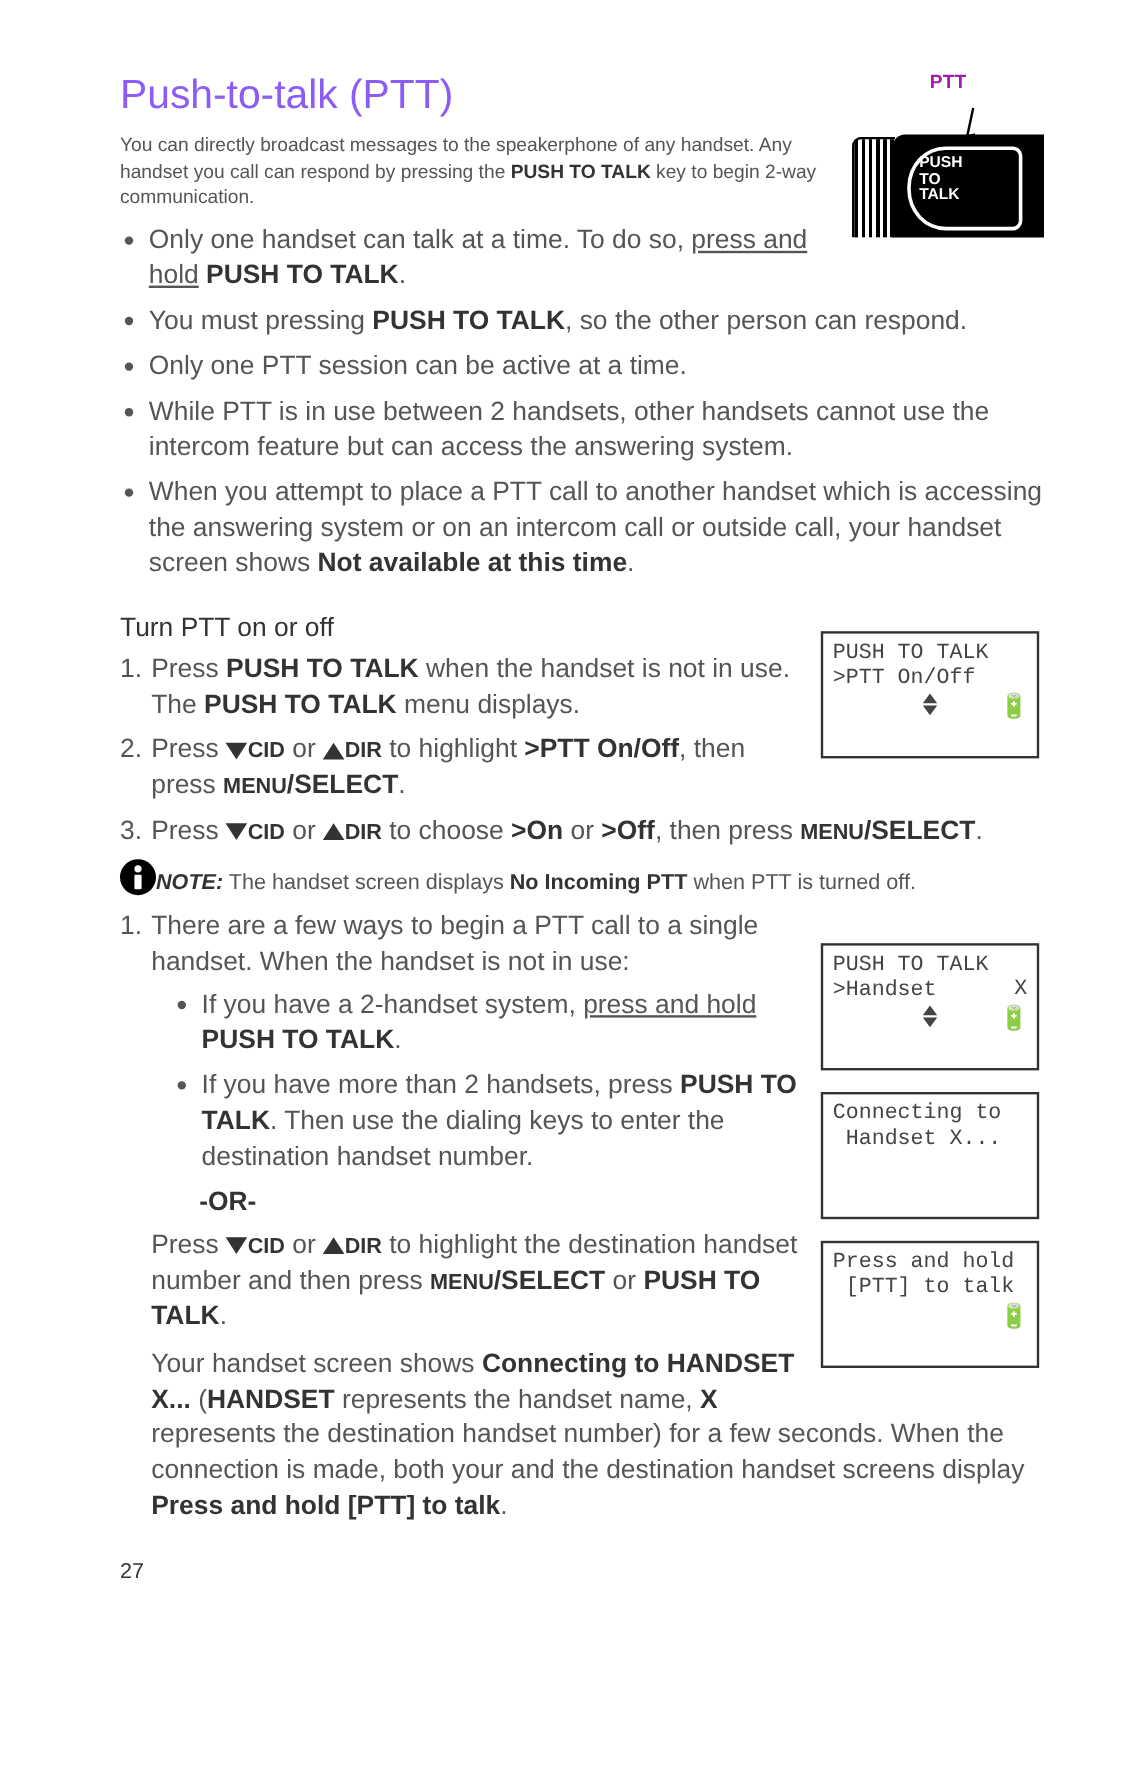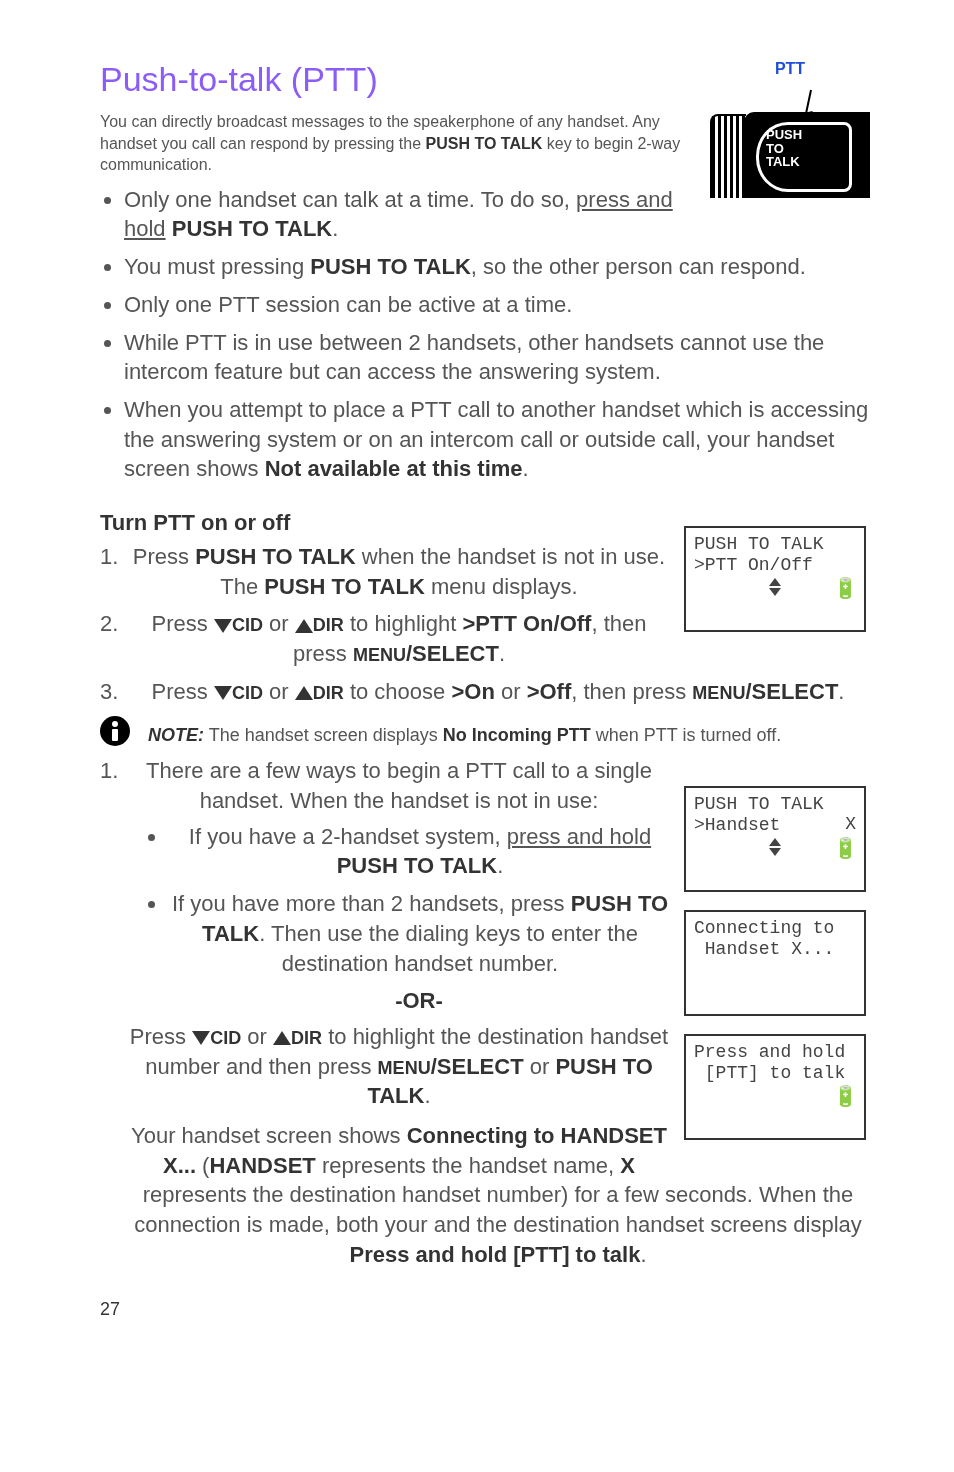--- a/index.html
+++ b/index.html
@@ -4,37 +4,37 @@
 <style>
   html, body { margin: 0; padding: 0; background: #fff; font-family: "Helvetica Neue", Arial, sans-serif; color: #555; width: 954px; }
   .page { padding: 60px 84px 40px 100px; }
   .breadcrumb { font-size: 21px; color: #555; }
   .title { font-size: 34px; color: #8b5cf6; margin: 0 0 12px 0; font-weight: 400; }
   .intro { font-size: 16px; line-height: 1.35; color: #555; margin-bottom: 9px; }
   ul.bullets { list-style: disc; margin: 0 0 12px 0; padding-left: 24px; }
   ul.bullets li { font-size: 22px; line-height: 1.35; color: #555; margin-bottom: 8px; }
   .b { font-weight: 700; color: #333; }
   .u { text-decoration: underline; }
-  .h3 { font-size: 22px; font-weight: 700; color: #333; margin: 26px 0 6px 0; }
-  ol.steps { list-style: none; margin: 0; padding: 0; counter-reset: step; text-align: center; }
+  .h3 { font-size: 22px; font-weight: 400; color: #333; margin: 26px 0 6px 0; }
+  ol.steps { list-style: none; margin: 0; padding: 0; counter-reset: step; }
   ol.steps > li { font-size: 22px; line-height: 1.35; color: #555; margin-bottom: 8px; padding-left: 26px; position: relative; }
   ol.steps > li::before { counter-increment: step; content: counter(step) "."; position: absolute; left: 0; top: 0; }
   .smallcaps { text-transform: uppercase; font-size: 0.82em; font-weight:700; color:#333; }
-  .note-row { display:flex; align-items:flex-end; gap:18px; margin: 10px 0 10px 0; text-align: right; }
+  .note-row { display:flex; align-items:flex-end; gap:0; margin: 10px 0 10px 0; text-align: right; }
   .note-icon { width:30px; height:30px; background:#000; border-radius:50%; position:relative; flex:none; }
   .note-icon::before { content:""; position:absolute; top:5px; left:50%; transform:translateX(-50%); width:6px; height:6px; background:#fff; border-radius:50%; }
   .note-icon::after { content:""; position:absolute; top:13px; left:50%; transform:translateX(-50%); width:6px; height:12px; background:#fff; border-radius:1px; }
   .note-text { font-size: 18px; color:#555; }
   ul.sub { list-style: disc; margin: 6px 0 6px 0; padding-left: 42px; }
   ul.sub li { font-size:22px; line-height:1.35; margin-bottom:8px; }
   .or { font-weight:700; color:#333; margin: 4px 0 6px 40px; font-size:22px; }
   .indent { font-size:22px; line-height:1.35; color:#555; margin-bottom:10px; }
 
   .right-col { float:right; width:160px; margin-left:16px; }
-  .ptt-label { text-align:center; font-size:16px; font-weight:700; color:#1d4ed8; }
+  .ptt-label { text-align:center; font-size:16px; font-weight:700; color:#a21caf; }
   .ptt-graphic { width:168px; height:120px; position:relative; }
   .ptt-btn-body { position:absolute; bottom:0; left:34px; width:126px; height:86px; background:#000; border-top-left-radius:10px; }
   .ptt-grip { position:absolute; top:36px; left:0; width:36px; height:84px; border-left:2px solid #000; border-top:2px solid #000; background:repeating-linear-gradient(to right, #000 0 3px, #fff 3px 6px); border-top-left-radius:8px; box-sizing:border-box; bottom:0; }
   .ptt-inner { position:absolute; top:44px; left:46px; width:96px; height:70px; border:3px solid #fff; border-radius:32px 8px 8px 32px / 34px 8px 8px 34px; box-sizing:border-box; }
   .ptt-text { position:absolute; top:50px; left:56px; color:#fff; font-size:13px; font-weight:700; line-height:1.05; }
   .ptt-pointer { position:absolute; top:12px; left:100px; width:2px; height:26px; background:#000; transform:rotate(12deg); transform-origin:top; }
   .ptt-arrowhead { position:absolute; top:34px; left:94px; width:0; height:0; border-left:5px solid transparent; border-right:5px solid transparent; border-top:10px solid #000; transform:rotate(-14deg); }
 
   .lcd { width:182px; height:106px; border:2px solid #333; background:#fff; margin-bottom:18px; padding:6px 8px; box-sizing:border-box; font-family: "Courier New", monospace; color:#444; font-size:18px; letter-spacing:0px; position:relative; }
   .lcd .row { white-space:pre; line-height:1.15; }

